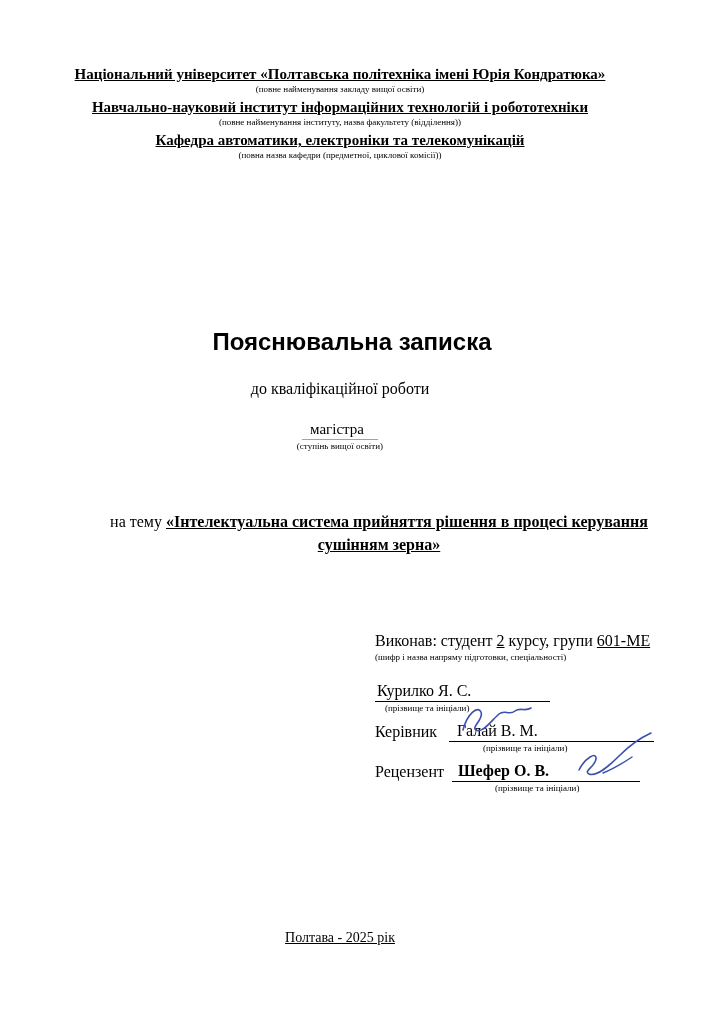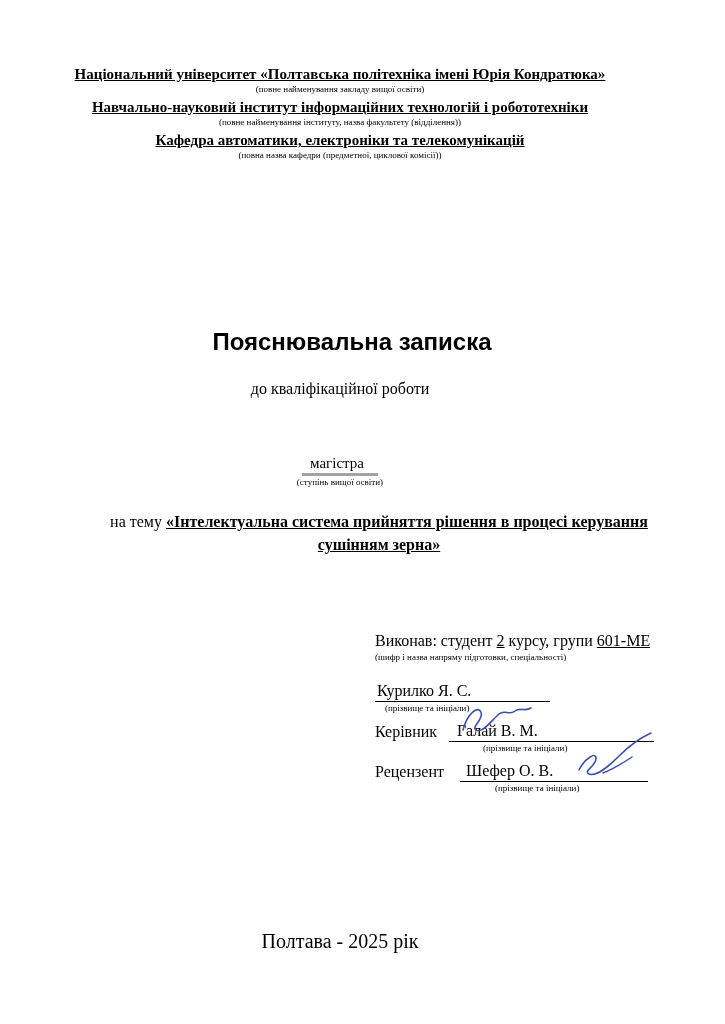--- a/index.html
+++ b/index.html
@@ -21,48 +21,48 @@
   
   .doc-header { position:absolute; top:66px; left:0; width:100%; text-align:center; }
   .hdr-line { font-size:15px; font-weight:bold; line-height:17px; }
   .hdr-gap { margin-top:3px; }
 
   
   .title-block { position:absolute; top:328px; left:0; width:100%; text-align:center; }
   .main-title { font-family:Liberation Sans, sans-serif; font-size:24px; font-weight:700;margin-left:24px; }
   .subtitle { margin-top:24px; font-size:16px; }
   .degree-wrap { margin-top:22px; }
-  .degree { display:inline-block; border-bottom:3px solid #a3a3a3; padding:0 14px 1px 8px; font-size:15px; line-height:18px;margin-top:34px; }
+  .degree { display:inline-block; border-bottom:1px solid #a3a3a3; padding:0 14px 1px 8px; font-size:15px; line-height:18px; }
 
   
   .topic { position:absolute; top:510px; left:88px; width:582px; text-align:center; font-size:16px; line-height:23px; }
   .topic-prefix { font-weight:normal;font-family:Liberation Serif, serif; }
   .topic-text { font-weight:bold; text-decoration:underline; }
 
   
   .author-block { position:absolute; top:630px; left:375px; width:300px; font-size:16px; }
   .ab-line { line-height:21px; }
   .name-row { line-height:21px; white-space:nowrap; }
   .author-row { margin-top:16px; }
   .mid-row { margin-top:5px; }
   .name-line { display:inline-block; border-bottom:1px solid #000; vertical-align:bottom; }
   .author-line { width:175px; padding-left:2px; }
   .supervisor-line { width:205px; margin-left:8px; padding-left:8px; }
-  .reviewer-line { width:188px; margin-left:12px; padding-left:6px; }
+  .reviewer-line { width:188px; margin-left:4px; padding-left:6px;font-weight:bold; }
   .cap-author { margin-left:10px; }
   .cap-supervisor { margin-left:108px; }
   .cap-reviewer { margin-left:120px; }
 
   
   .sig { position:absolute; pointer-events:none; }
   .sig1 { left:458px; top:700px; }
   .sig2 { left:573px; top:728px; }
 
   
-  .footer { position:absolute; top:930px; left:0; width:100%; text-align:center; font-size:20px; }
+  .footer { position:absolute; top:930px; left:0; width:100%; text-align:center; font-size:14px;text-decoration:underline; }
 </style>
 </head>
 <body>
 
 <div class="page">
 
   <header class="doc-header">
     <div class="hdr-line">
       <span class="u">Національний університет «Полтавська політехніка імені Юрія Кондратюка»</span>
     </div>

